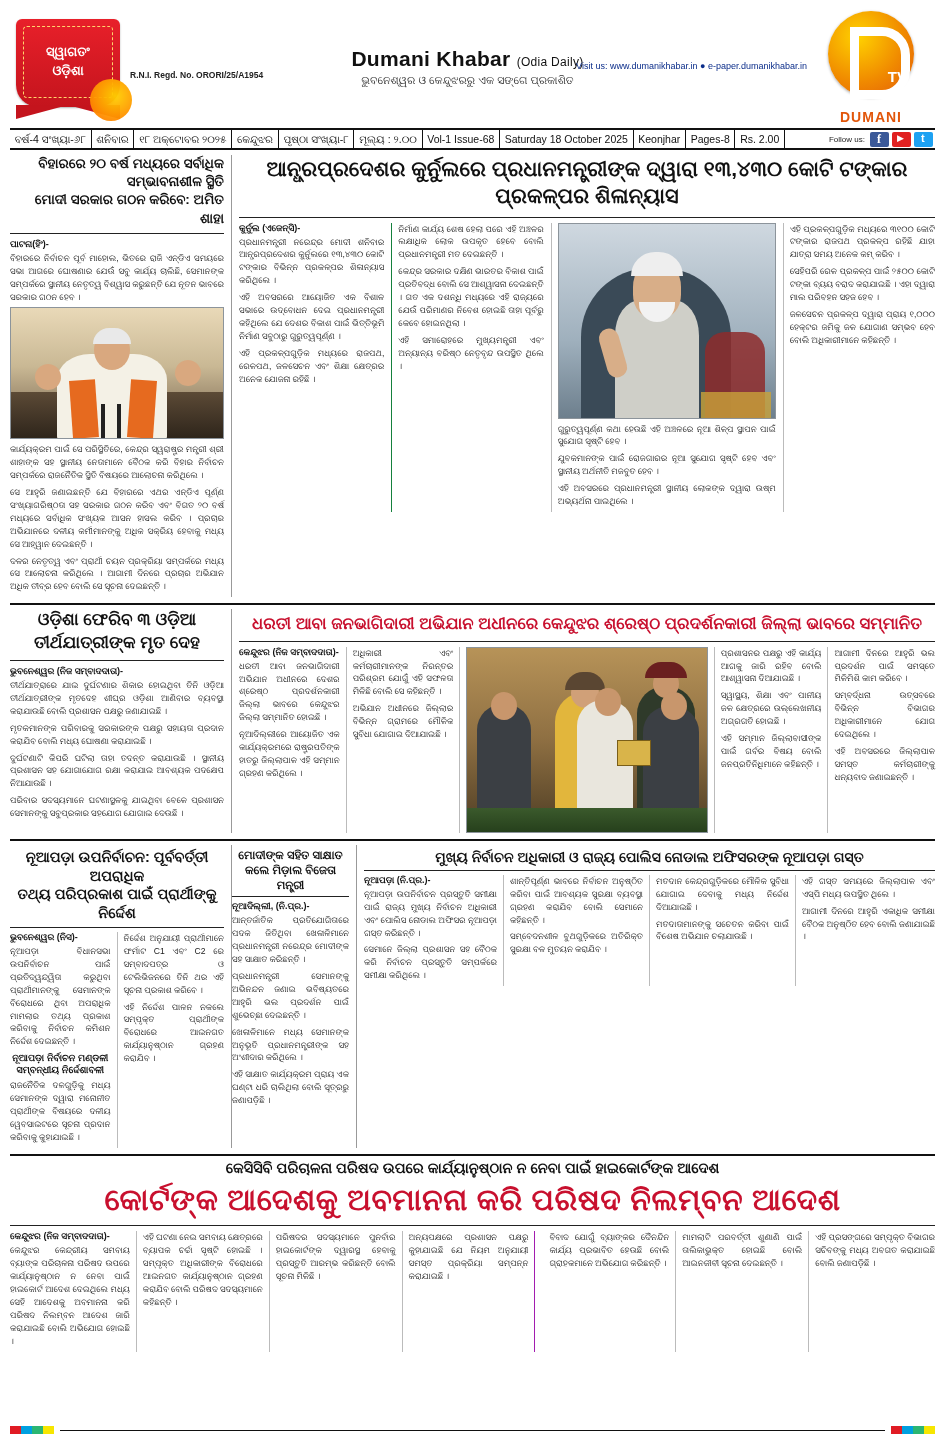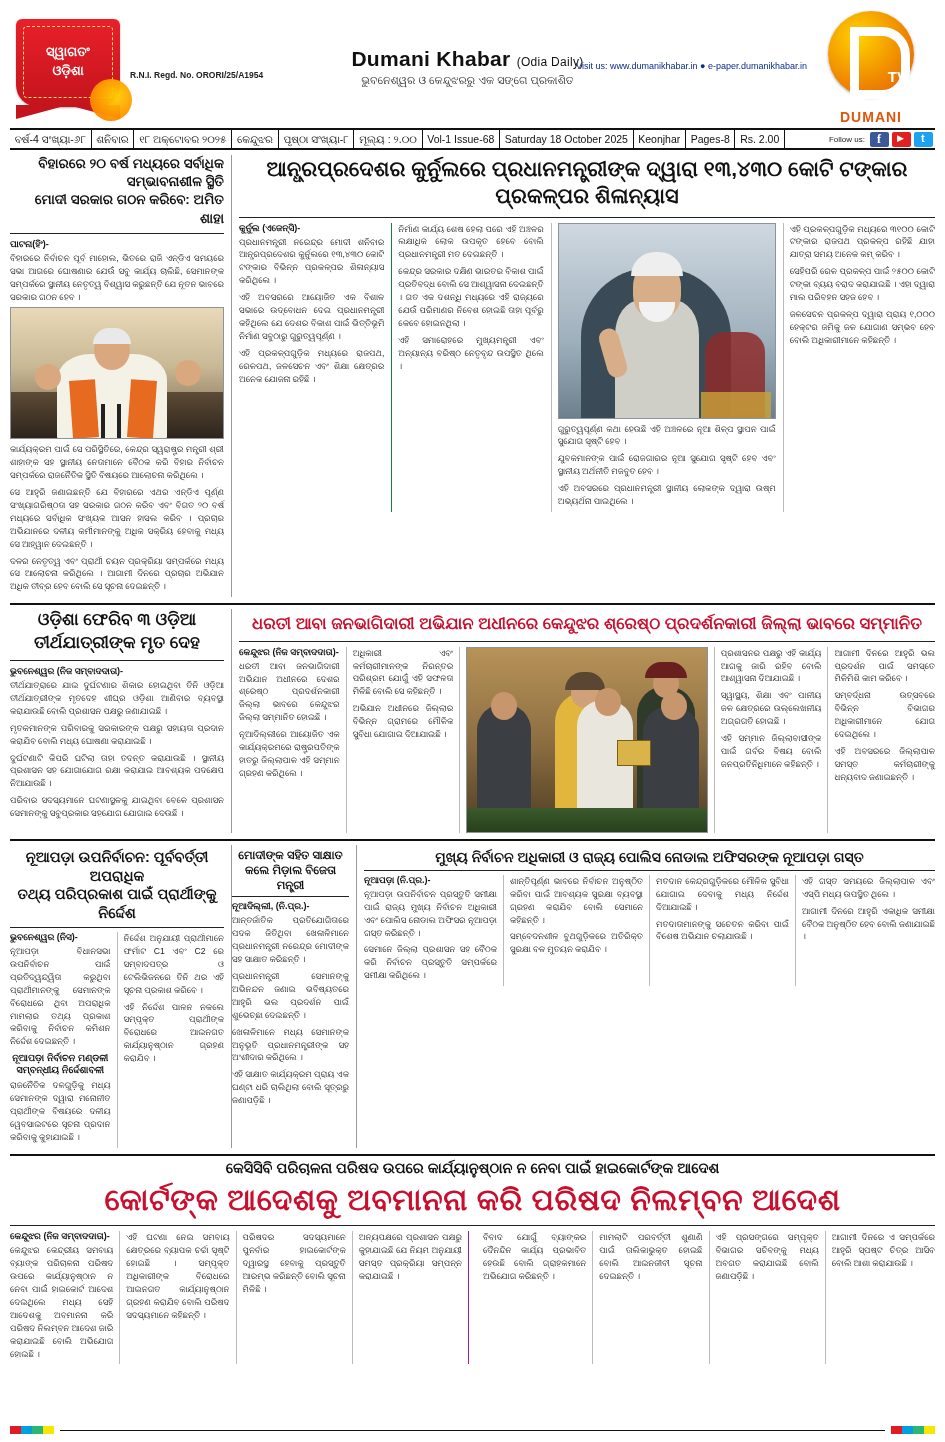--- a/index.html
+++ b/index.html
@@ -555,23 +555,20 @@
         </div>
         <div style="flex:1 1 0;min-width:0;border-left:1px solid #a21caf;padding-left:14px">
           <p class="body">ବିବାଦ ଯୋଗୁଁ ବ୍ୟାଙ୍କର ଦୈନନ୍ଦିନ କାର୍ଯ୍ୟ ପ୍ରଭାବିତ ହେଉଛି ବୋଲି ଗ୍ରାହକମାନେ ଅଭିଯୋଗ କରିଛନ୍ତି ।</p>
         </div>
         <div style="flex:1 1 0;min-width:0;border-left:1px solid #bbb;padding-left:6px">
           <p class="body">ମାମଲାଟି ପରବର୍ତ୍ତୀ ଶୁଣାଣି ପାଇଁ ତାଲିକାଭୁକ୍ତ ହୋଇଛି ବୋଲି ଆଇନଜୀବୀ ସୂଚନା ଦେଇଛନ୍ତି ।</p>
         </div>
         <div style="flex:1 1 0;min-width:0;border-left:1px solid #bbb;padding-left:6px">
           <p class="body">ଏହି ପ୍ରସଙ୍ଗରେ ସମ୍ପୃକ୍ତ ବିଭାଗର ସଚିବଙ୍କୁ ମଧ୍ୟ ଅବଗତ କରାଯାଇଛି ବୋଲି ଜଣାପଡ଼ିଛି ।</p>
         </div>
-        <div style="flex:1 1 0;min-width:0;border-left:1px solid #bbb;padding-left:6px">
-          <p class="body">ଆଗାମୀ ଦିନରେ ଏ ସମ୍ପର୍କରେ ଆହୁରି ସ୍ପଷ୍ଟ ଚିତ୍ର ଆସିବ ବୋଲି ଆଶା କରାଯାଉଛି ।</p>
-        </div>
       </div>
     </div>
   </div>
 
   <div class="footer-strip">
     <span class="reg-marks">
       <i style="background:#e01b24"></i>
         <i style="background:#00a0e0"></i>
         <i style="background:#2bb673"></i>
         <i style="background:#f7e600"></i>

